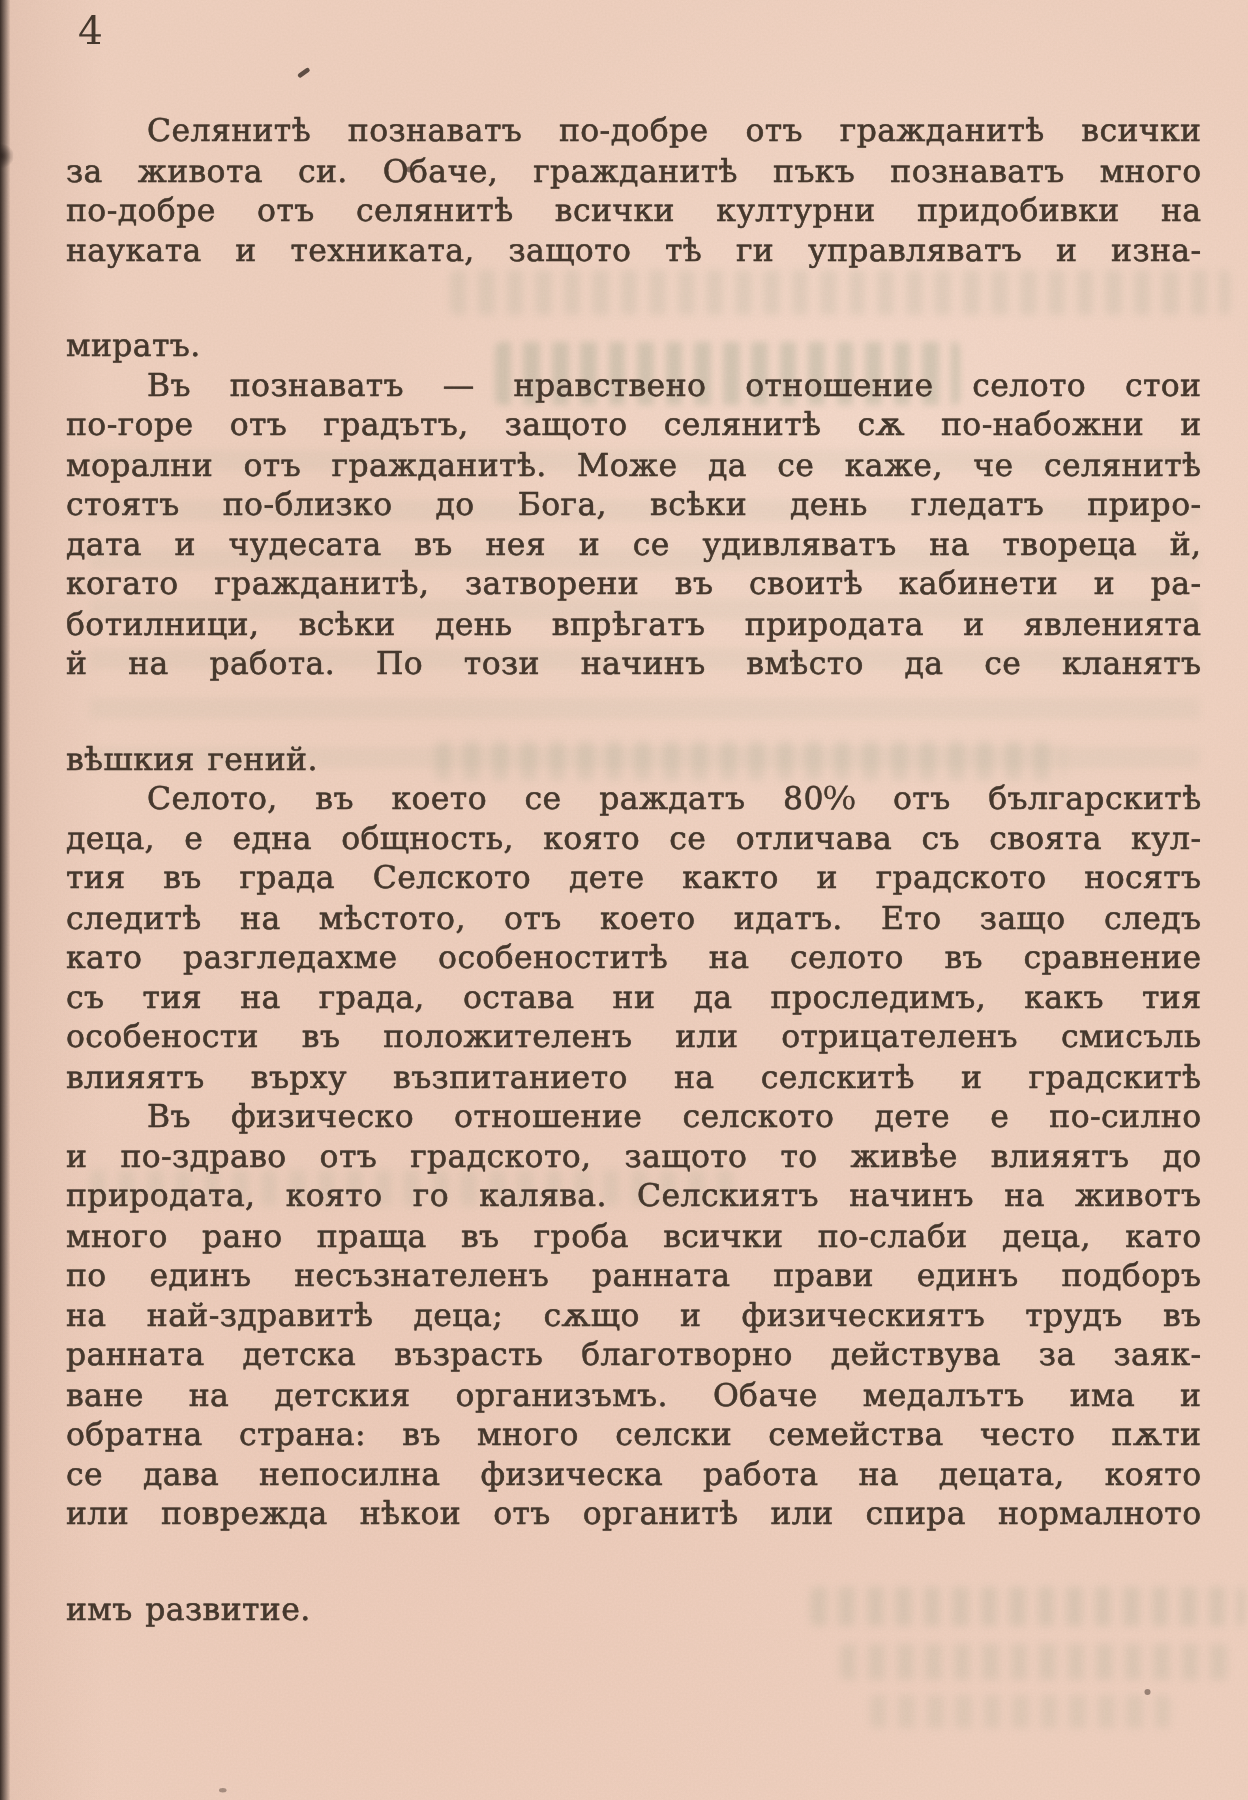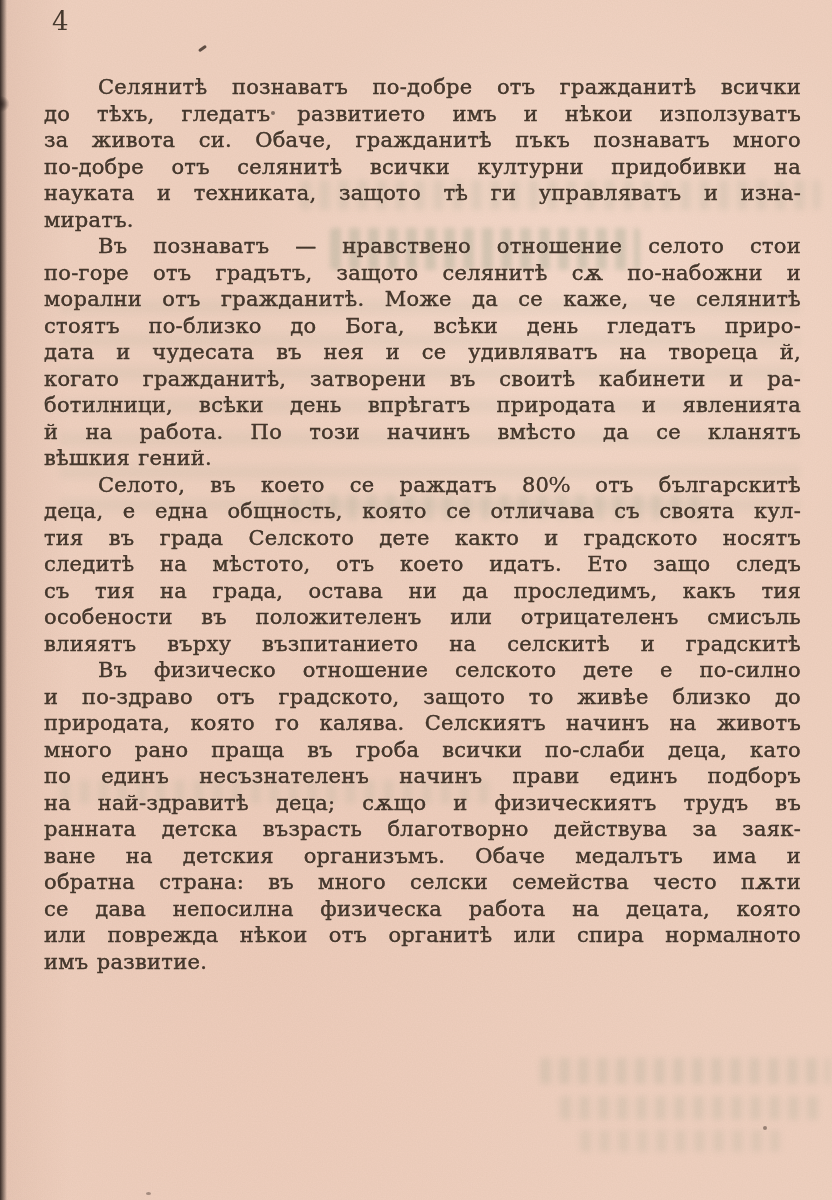--- a/index.html
+++ b/index.html
@@ -45,21 +45,21 @@
     -webkit-text-stroke:0.32px var(--ink);
     text-shadow:0 0 0.5px rgba(70,57,46,0.55);
   }
   .para{margin:0;}
   .line{
     line-height:26.5px;height:26.5px;
     text-align:justify;text-align-last:justify;text-justify:inter-word;
     white-space:normal;overflow:visible;
   }
   .line.first{text-indent:54px;}
-  .line.last{text-align:left;text-align-last:left;}
+  .line.last{text-align:left;text-align-last:left;margin-top:37px;}
   
   .ghost{
     position:absolute;z-index:1;border-radius:4px;
     background:repeating-linear-gradient(90deg, var(--ghost) 0 11px, transparent 11px 19px);
     filter:blur(3px);
   }
   .g1{left:300px;top:180px;width:520px;height:30px;opacity:.14;}
   .g2{left:330px;top:228px;width:310px;height:42px;opacity:.26;filter:blur(2.5px);}
   .g3{left:60px;top:300px;width:740px;height:220px;opacity:.07;
       background:repeating-linear-gradient(0deg, transparent 0 8px, var(--ghost) 8px 22px, transparent 22px 33px);}
@@ -95,21 +95,20 @@
   <div class="ghost g8"></div>
 
   <div class="speck s1"></div>
   <div class="speck s2"></div>
   <div class="speck s3"></div>
   <div class="speck s4"></div>
 
   <main class="text-block">
       <div class="para">
         <div class="line first">Селянитѣ познаватъ по-добре отъ гражданитѣ всички</div>
-        <div class="line">до тѣхъ, гледатъ развитието имъ и нѣкои използуватъ</div>
         <div class="line">за живота си. Обаче, гражданитѣ пъкъ познаватъ много</div>
         <div class="line">по-добре отъ селянитѣ всички културни придобивки на</div>
         <div class="line">науката и техниката, защото тѣ ги управляватъ и изна-</div>
         <div class="line last">миратъ.</div>
       </div>
       <div class="para">
         <div class="line first">Въ познаватъ — нравствено отношение селото стои</div>
         <div class="line">по-горе отъ градътъ, защото селянитѣ сѫ по-набожни и</div>
         <div class="line">морални отъ гражданитѣ. Може да се каже, че селянитѣ</div>
         <div class="line">стоятъ по-близко до Бога, всѣки день гледатъ приро-</div>
@@ -117,30 +116,31 @@
         <div class="line">когато гражданитѣ, затворени въ своитѣ кабинети и ра-</div>
         <div class="line">ботилници, всѣки день впрѣгатъ природата и явленията</div>
         <div class="line">й на работа. По този начинъ вмѣсто да се кланятъ</div>
         <div class="line last">вѣшкия гений.</div>
       </div>
       <div class="para">
         <div class="line first">Селото, въ което се раждатъ 80⁰⁄₀ отъ българскитѣ</div>
         <div class="line">деца, е една общность, която се отличава съ своята кул-</div>
         <div class="line">тия въ града Селското дете както и градското носятъ</div>
         <div class="line">следитѣ на мѣстото, отъ което идатъ. Ето защо следъ</div>
+        <div class="line">като разгледахме особеноститѣ на селото въ сравнение</div>
         <div class="line">съ тия на града, остава ни да проследимъ, какъ тия</div>
         <div class="line">особености въ положителенъ или отрицателенъ смисъль</div>
         <div class="line">влияятъ върху възпитанието на селскитѣ и градскитѣ</div>
       </div>
       <div class="para">
         <div class="line first">Въ физическо отношение селското дете е по-силно</div>
-        <div class="line">и по-здраво отъ градското, защото то живѣе близко до</div>
+        <div class="line">и по-здраво отъ градското, защото то живѣе влияятъ до</div>
         <div class="line">природата, която го калява. Селскиятъ начинъ на животъ</div>
         <div class="line">много рано праща въ гроба всички по-слаби деца, като</div>
-        <div class="line">по единъ несъзнателенъ начинъ прави единъ подборъ</div>
+        <div class="line">по единъ несъзнателенъ ранната прави единъ подборъ</div>
         <div class="line">на най-здравитѣ деца; сѫщо и физическиятъ трудъ въ</div>
         <div class="line">ранната детска възрасть благотворно действува за заяк-</div>
         <div class="line">ване на детския организъмъ. Обаче медалътъ има и</div>
         <div class="line">обратна страна: въ много селски семейства често пѫти</div>
         <div class="line">се дава непосилна физическа работа на децата, която</div>
         <div class="line">или поврежда нѣкои отъ органитѣ или спира нормалното</div>
         <div class="line last">имъ развитие.</div>
       </div>
     </main>
 

